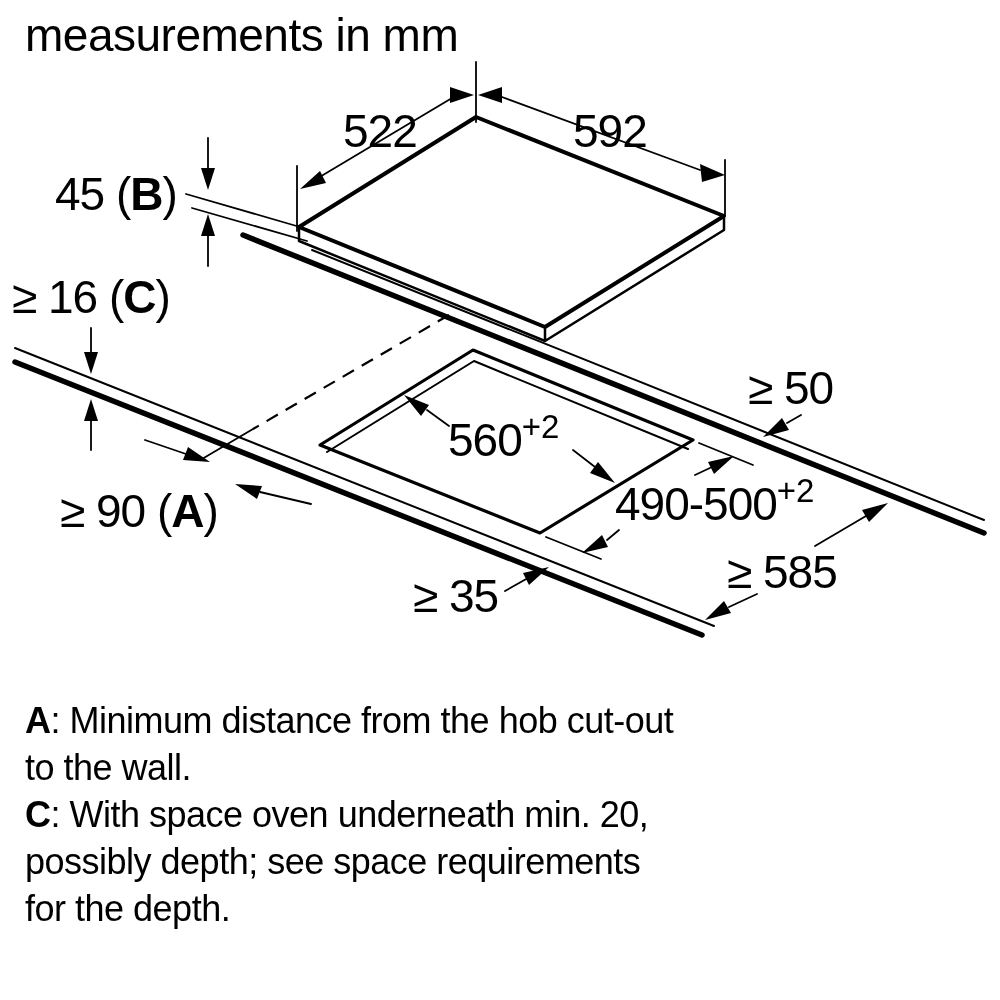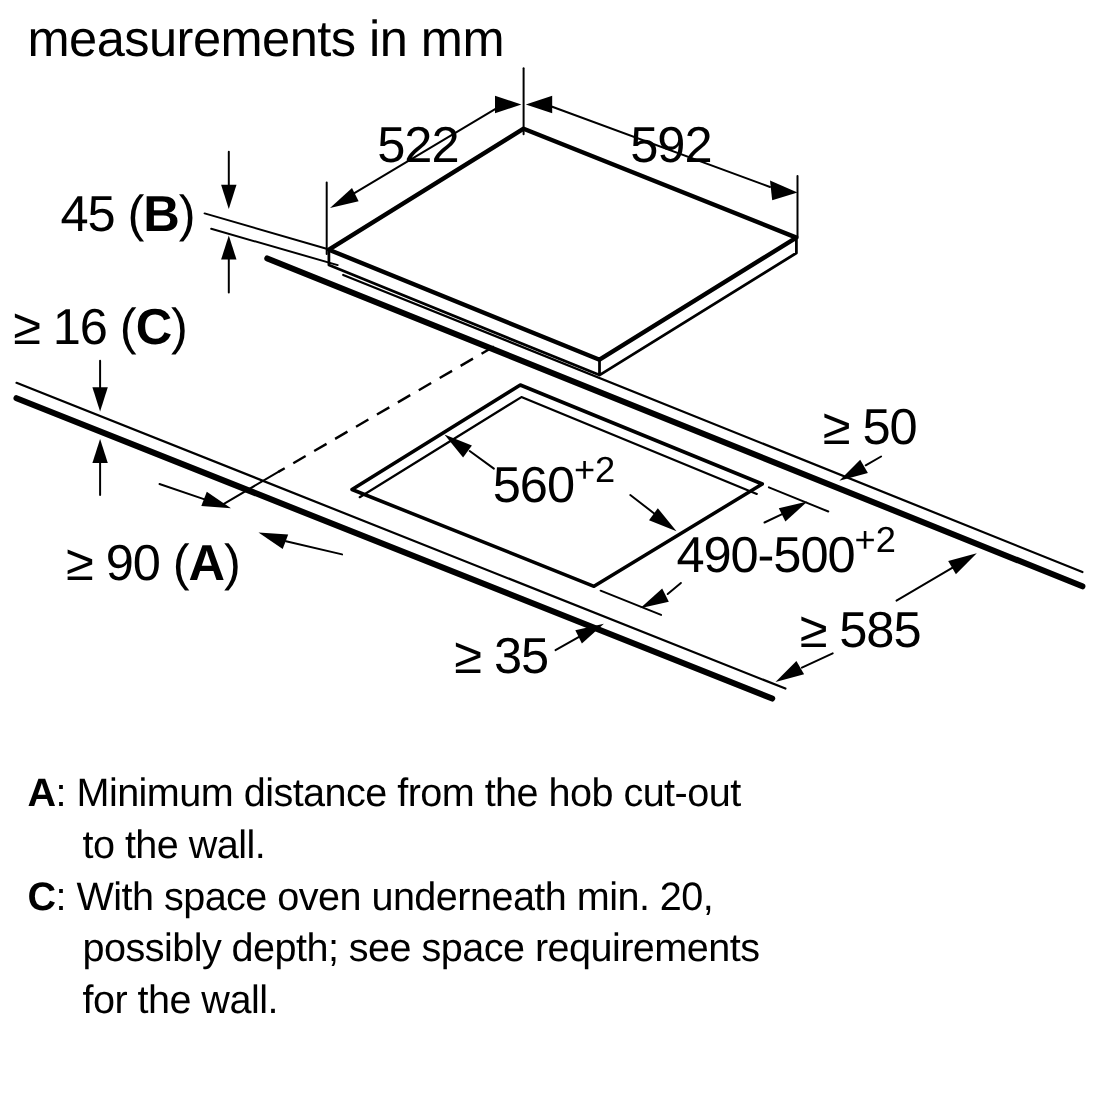--- a/index.html
+++ b/index.html
@@ -33,21 +33,21 @@
     left: 25px;
     top: 697px;
     width: 950px;
     font-size: 36px;
     line-height: 47px;
     letter-spacing: -0.5px;
     color: #000000;
   }
   .legend-item { position: relative; }
   .legend-key { font-weight: bold; }
-  .legend-cont { margin-left: 50px; }
+  .legend-cont { }
 </style>
 </head>
 <body>
 
 <div class="page">
 
   <svg width="1000" height="680" viewBox="0 0 1000 680" stroke-linecap="round" stroke-linejoin="round">
 
     <text class="title-label" x="25" y="51">measurements in mm</text>
 
@@ -171,17 +171,17 @@
   </svg>
 
   <div class="legend">
     <div class="legend-item">
       <span class="legend-key">A</span><span>: Minimum distance from the hob cut-out</span>
       <div class="legend-cont">to the wall.</div>
     </div>
     <div class="legend-item">
       <span class="legend-key">C</span><span>: With space oven underneath min. 20,</span>
       <div class="legend-cont">possibly depth; see space requirements</div>
-      <div class="legend-cont">for the wall.</div>
+      <div class="legend-cont">for the depth.</div>
     </div>
   </div>
 
 </div>
 
 </body></html>

